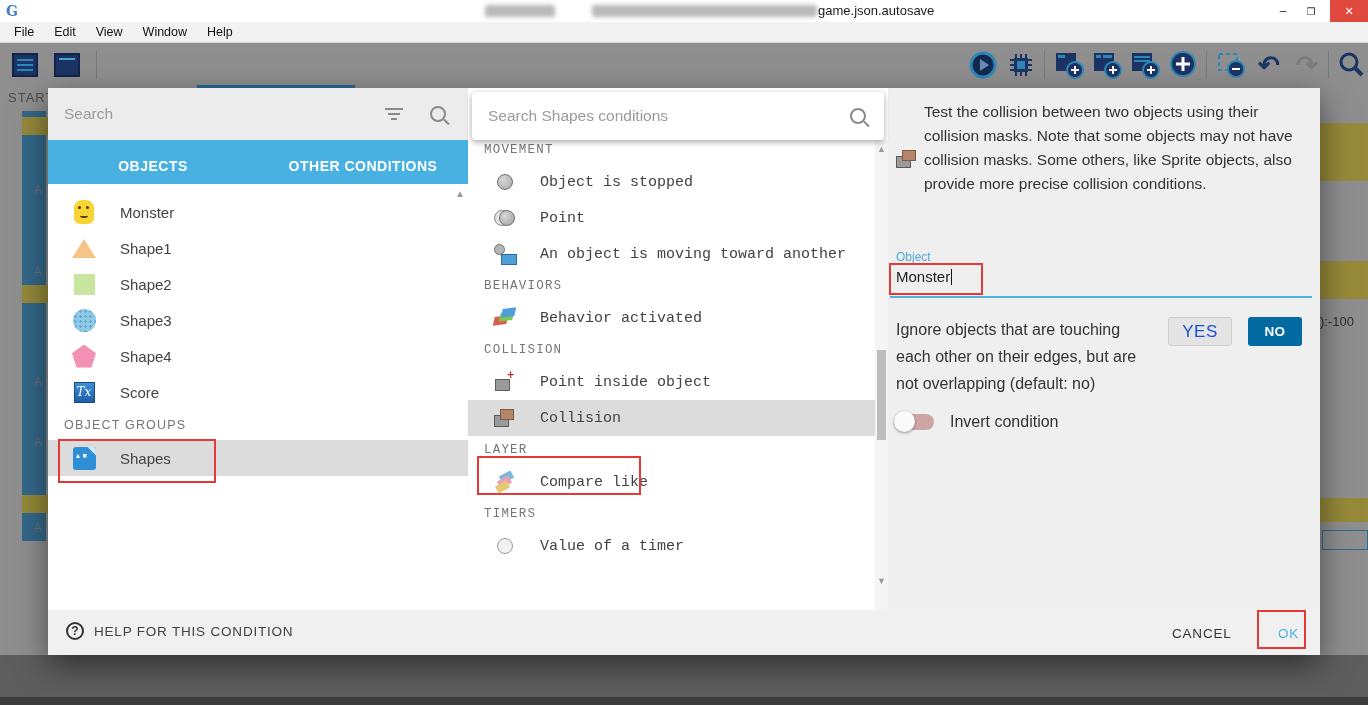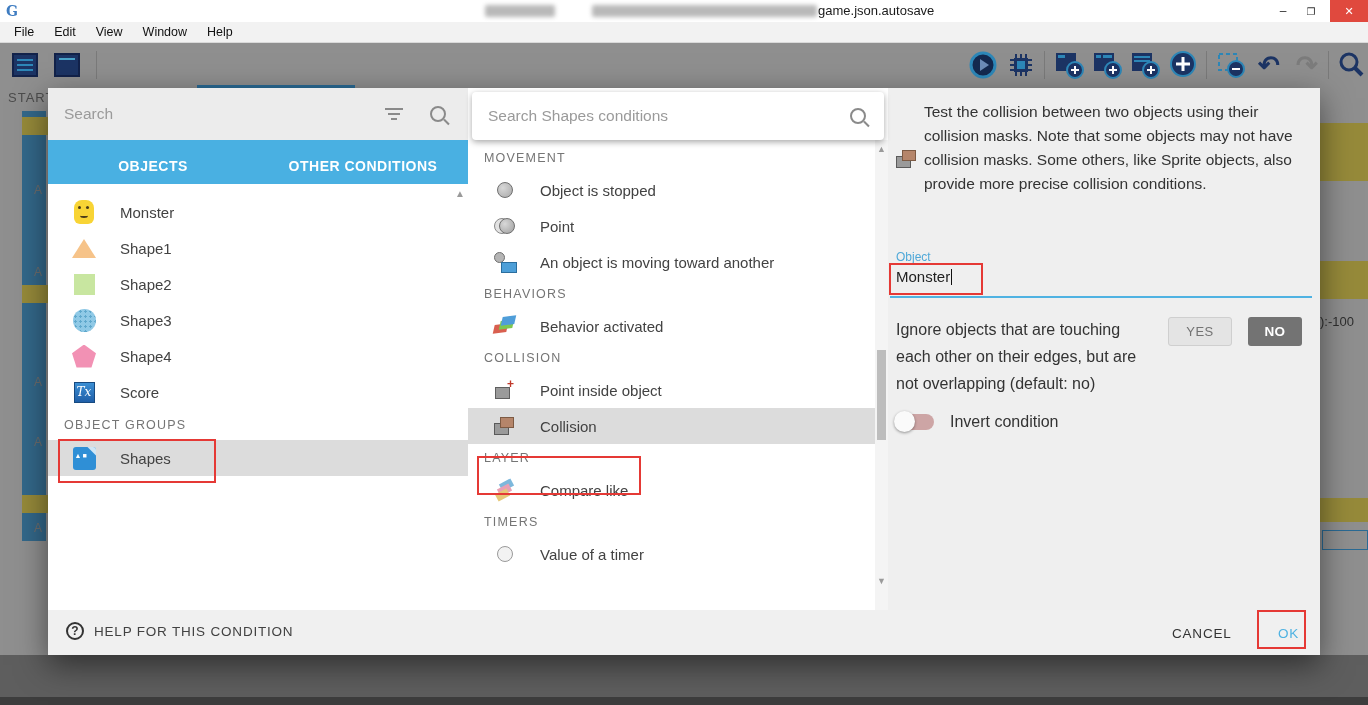--- a/index.html
+++ b/index.html
@@ -71,21 +71,21 @@
   .ic-pentagon { width:24px; height:23px; background:#f291b4; clip-path:polygon(50% 0, 100% 38%, 81% 100%, 19% 100%, 0 38%); }
   .ic-score { width:21px; height:21px; background:linear-gradient(#3c8fd4,#1f5fa8); border:1px solid #174a80; color:#fff; font-family:"DejaVu Serif", serif; font-size:12px; font-style:italic; display:flex; align-items:center; justify-content:center; }
   .ic-group { width:23px; height:23px; background:#2f8fd6; border-radius:3px; position:relative; overflow:hidden; }
   .ic-group::before { content:""; position:absolute; right:-6px; top:-6px; width:12px; height:12px; background:#cfe6f5; transform:rotate(45deg); }
   .ic-group::after { content:"▲■"; position:absolute; left:2px; top:5px; font-size:7px; color:#fff; letter-spacing:1px; }
 
   
   .mpanel { position:absolute; left:420px; top:0; width:420px; height:522px; background:#fff; }
   .mcard { position:absolute; left:4px; top:4px; width:412px; height:48px; background:#fff; border-radius:4px; box-shadow:0 2px 6px rgba(0,0,0,.35); display:flex; align-items:center; z-index:3; }
   .mcard .ph { margin-left:16px; font-size:15.5px; color:#9a9a9a; flex:1; }
-  .mlist { position:absolute; left:0; top:40px; width:407px; height:482px; overflow:hidden; }
+  .mlist { position:absolute; left:0; top:32px; width:407px; height:482px; overflow:hidden;font-family:Liberation Mono, monospace; }
   .mfrag { height:16px; position:relative; }
   .mfrag .bluesq { position:absolute; left:30px; top:2px; width:11px; height:9px; background:#5aa7d8; }
   .mheader { height:28px; display:flex; align-items:center; padding-left:16px; font-size:12.5px; color:#757575; letter-spacing:1.2px; }
   .mrow { height:36px; display:flex; align-items:center; }
   .mrow.selected { background:#dcdcdc; }
   .mrow .cicon { width:26px; margin-left:24px; display:flex; justify-content:center; }
   .mrow .clabel { margin-left:22px; font-size:15px; color:#424242; }
   .mscroll { position:absolute; right:0; top:52px; width:13px; height:470px; background:#f4f4f4; }
   .mscroll .up { position:absolute; top:4px; left:2px; font-size:9px; color:#9a9a9a; }
   .mscroll .down { position:absolute; bottom:24px; left:2px; font-size:9px; color:#9a9a9a; }
@@ -119,22 +119,22 @@
 
   
   .rpanel { position:absolute; left:840px; top:0; width:432px; height:522px; background:#efefef; }
   .rdesc { position:absolute; left:36px; top:12px; width:378px; font-size:15.5px; color:#333; line-height:24px; }
   .rdesc-icon { position:absolute; left:8px; top:62px; }
   .robj-label { position:absolute; left:8px; top:162px; font-size:12px; color:#4fa8d8; }
   .robj-value { position:absolute; left:8px; top:180px; font-size:15px; color:#212121; }
   .caret { display:inline-block; width:1px; height:16px; background:#111; vertical-align:-3px; margin-left:1px; }
   .runderline { position:absolute; left:2px; top:208px; width:422px; height:2px; background:#4fb2e2; }
   .rquestion { position:absolute; left:8px; top:228px; width:262px; font-size:16px; color:#333; line-height:27px; }
-  .ryes { position:absolute; left:280px; top:229px; width:64px; height:29px; background:#e4e4e4; border:1px solid #cfcfcf; border-radius:3px; font-size:13px; color:#737373; display:flex; align-items:center; justify-content:center; letter-spacing:.5px; }
-  .rno { position:absolute; left:360px; top:229px; width:54px; height:29px; background:#737373; border-radius:3px; font-size:13.5px; font-weight:bold; color:#fff; display:flex; align-items:center; justify-content:center; letter-spacing:.5px; }
+  .ryes { position:absolute; left:280px; top:229px; width:64px; height:29px; background:#e4e4e4; border:1px solid #cfcfcf; border-radius:3px; font-size:17px; color:#1d4ed8; display:flex; align-items:center; justify-content:center; letter-spacing:.5px; }
+  .rno { position:absolute; left:360px; top:229px; width:54px; height:29px; background:#0369a1; border-radius:3px; font-size:13.5px; font-weight:bold; color:#fff; display:flex; align-items:center; justify-content:center; letter-spacing:.5px; }
   .rtoggle-row { position:absolute; left:8px; top:325px; display:flex; align-items:center; }
   .toggle-track { width:38px; height:16px; border-radius:8px; background:#cda5a5; position:relative; }
   .toggle-knob { position:absolute; left:-2px; top:-3px; width:21px; height:21px; border-radius:50%; background:#fafafa; box-shadow:0 1px 3px rgba(0,0,0,.4); }
   .rtoggle-label { margin-left:16px; font-size:16px; color:#333; }
 
   
   .dfooter { position:absolute; left:0; top:522px; width:1272px; height:45px; background:#f0f0f0; }
   .help-area { position:absolute; left:18px; top:12px; display:flex; align-items:center; }
   .qmark { width:18px; height:18px; border:2px solid #333; border-radius:50%; font-size:12px; font-weight:bold; color:#333; display:flex; align-items:center; justify-content:center; }
   .help-label { margin-left:10px; font-size:13.5px; color:#424242; letter-spacing:.8px; }

